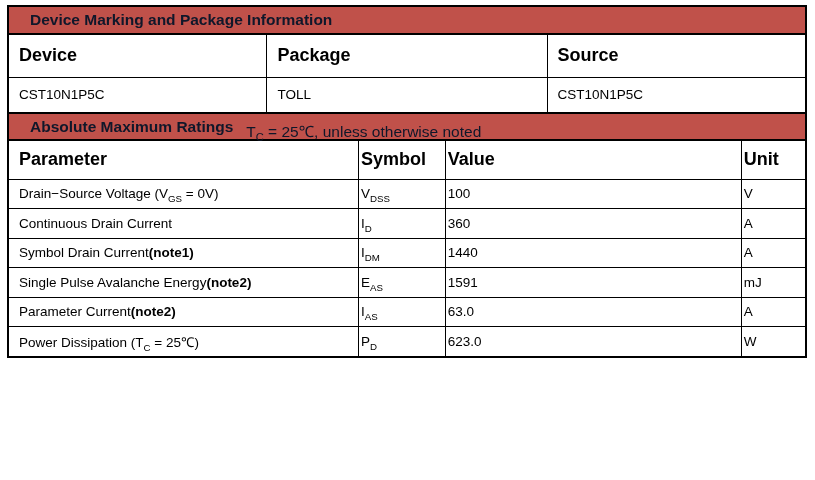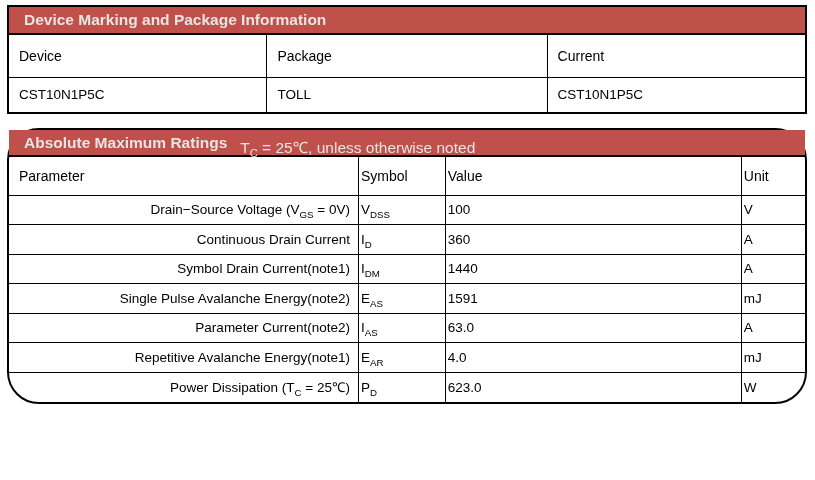--- a/index.html
+++ b/index.html
@@ -8,60 +8,60 @@
     font-family: "Liberation Sans", sans-serif;
     color: #000;
   }
   .page { position: relative; width: 815px; height: 480px; background: #fff; overflow: hidden; }
 
   .tbl-wrap {
     position: absolute; left: 7px; width: 800px;
     border: 2px solid #000; box-sizing: border-box; background: #fff;
   }
   #t1 { top: 5px; }
-  #t2 { top: 128px; border-radius: 32px; }
+  #t2 { top: 112px; }
 
   .title-bar {
     background: #C0514A;
     border-bottom: 2px solid #000;
     display: flex; align-items: center;
-    padding-left: 15px;
-    font-weight: bold; font-size: 15.5px; color: #e5e5e5;
+    padding-left: 21px;
+    font-weight: bold; font-size: 15.5px; color: #0f172a;
   }
   #t1 .title-bar { height: 26px; }
   #t2 .title-bar { height: 25px; }
   .title-cond { font-weight: normal; margin-left: 13px; margin-top: 8px; }
 
   table { width: 100%; border-collapse: collapse; table-layout: fixed; }
   th, td {
     border-right: 1.5px solid #000;
     border-bottom: 1.5px solid #000;
     font-size: 13.5px;
     padding: 0 8px;
     overflow: hidden; white-space: nowrap;
     vertical-align: middle;
   }
   tr > :last-child { border-right: none; }
   tbody tr:last-child > td { border-bottom: none; }
 
-  th { text-align: left; font-weight: normal; font-size: 14px; padding-left: 10px; }
+  th { text-align: left; font-weight: bold; font-size: 18px; padding-left: 10px; }
   td.first { padding-left: 10px; }
   .center { text-align: left; padding: 0 2px; }
 
   #t1 thead tr { height: 42px; }
   #t1 tbody tr { height: 35px; }
   #t1 col.c1 { width: 32.4%; } #t1 col.c2 { width: 35.2%; } #t1 col.c3 { width: 32.4%; }
 
   #t2 thead tr { height: 38px; }
   #t2 tbody tr { height: 29.5px; }
   #t2 col.c1 { width: 43.9%; } #t2 col.c2 { width: 10.9%; }
   #t2 col.c3 { width: 37.2%; } #t2 col.c4 { width: 8.0%; }
 
-  .param-inner { display: flex; justify-content: flex-end; align-items: center; }
-  .param-note { padding-right: 0px; }
+  .param-inner { display: flex; justify-content: flex-start; align-items: center; }
+  .param-note { padding-right: 0px; font-weight: bold; }
 
   sub { font-size: 72%; line-height: 0; }
 </style>
 </head>
 <body>
 
 <div class="page">
 
   <section class="tbl-wrap" id="t1">
     <div class="title-bar">
@@ -70,21 +70,21 @@
     <table>
       <colgroup>
           <col class="c1">
           <col class="c2">
           <col class="c3">
         </colgroup>
       <thead>
         <tr>
           <th>Device</th>
           <th>Package</th>
-          <th>Current</th>
+          <th>Source</th>
         </tr>
       </thead>
       <tbody id="t1-body">
           <tr>
             <td class="first">CST10N1P5C</td>
             <td class="first">TOLL</td>
             <td class="first">CST10N1P5C</td>
           </tr>
         </tbody>
     </table>
@@ -160,31 +160,20 @@
                 <span class="param-note">(note2)</span>
               </div>
             </td>
             <td class="center">I<sub>AS</sub></td>
             <td class="center">63.0</td>
             <td class="center">A</td>
           </tr>
           <tr>
             <td class="first">
               <div class="param-inner">
-                <span>Repetitive Avalanche Energy</span>
-                <span class="param-note">(note1)</span>
-              </div>
-            </td>
-            <td class="center">E<sub>AR</sub></td>
-            <td class="center">4.0</td>
-            <td class="center">mJ</td>
-          </tr>
-          <tr>
-            <td class="first">
-              <div class="param-inner">
                 <span>Power Dissipation (T<sub>C</sub> = 25℃)</span>
               </div>
             </td>
             <td class="center">P<sub>D</sub></td>
             <td class="center">623.0</td>
             <td class="center">W</td>
           </tr>
         </tbody>
     </table>
   </section>

